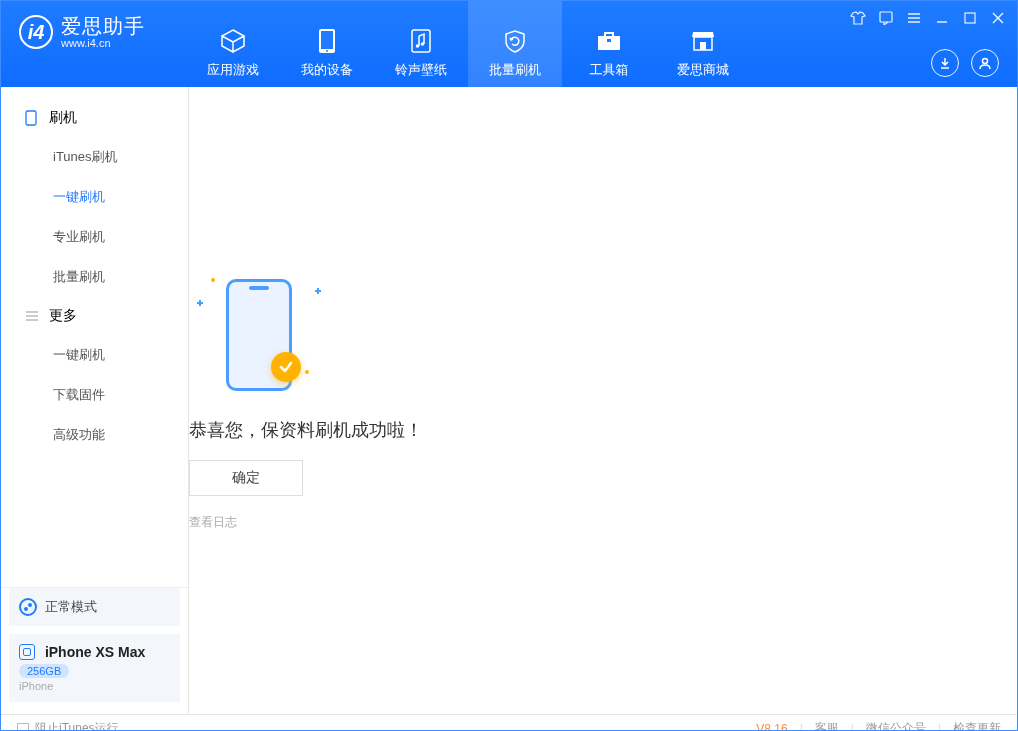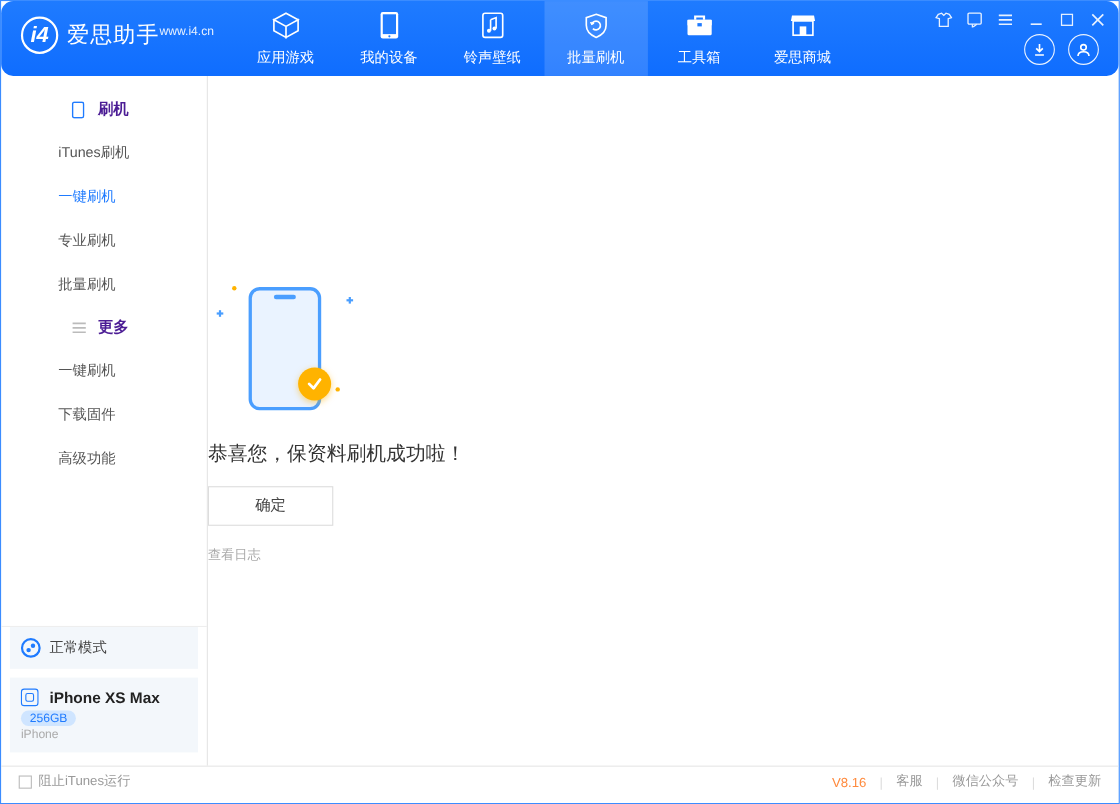--- a/index.html
+++ b/index.html
@@ -1,46 +1,45 @@
 <!DOCTYPE html>
 <html><head>
 <meta charset="utf-8">
 <style>
 * { margin: 0; padding: 0; box-sizing: border-box; font-family: "Microsoft YaHei", Arial, sans-serif; }
 body { background: #fff; width: 1018px; height: 731px; border: 1px solid #3b8cff; position: relative; overflow: hidden; }
 
 
 .header {
-  height: 68px;
+  height: 86px;
   background: linear-gradient(to bottom, #1f7bff, #0f6dff);
   display: flex;
   align-items: flex-start;
   color: #fff;
   position: relative;
-  border-radius: 11px;
 }
 .logo-area {
   display: flex;
   align-items: center;
   padding: 14px 18px 0 18px;
   min-width: 185px;
 }
 .logo-circle {
   width: 34px; height: 34px;
   border: 2px solid #fff;
   border-radius: 50%;
   display: flex;
   align-items: center;
   justify-content: center;
   font-weight: bold;
   font-size: 20px;
   font-style: italic;
   margin-right: 8px;
 }
-.logo-text { display: flex; flex-direction: row; line-height: 1; }
+.logo-text { display: flex; flex-direction: column; line-height: 1; }
 .logo-title { font-size: 20px; font-weight: 500; letter-spacing: 1px; }
 .logo-sub { font-size: 11px; opacity: 0.9; margin-top: 2px; }
 
 .tab-bar { display: flex; height: 100%; }
 .nav-tab {
   width: 94px;
   display: flex;
   flex-direction: column;
   align-items: center;
   justify-content: flex-end;
@@ -82,21 +81,21 @@
   width: 188px;
   border-right: 1px solid #e5e5e5;
   display: flex;
   flex-direction: column;
   justify-content: space-between;
   padding-top: 12px;
 }
 .side-section-title {
   display: flex; align-items: center;
   padding: 10px 20px 10px 24px;
-  font-size: 14px; color: #4c1d95; font-weight: 700; margin-left: 40px;
+  font-size: 14px; color: #000000; font-weight: 400;
 }
 .side-section-title .sicon { width: 16px; margin-right: 8px; display:flex; align-items:center;}
 .side-item {
   padding: 11px 20px 11px 52px;
   font-size: 13px; color: #555;
   cursor: pointer;
 }
 .side-item.active { color: #1f7bff; }
 
 .side-bottom { border-top: 1px solid #eee; }

